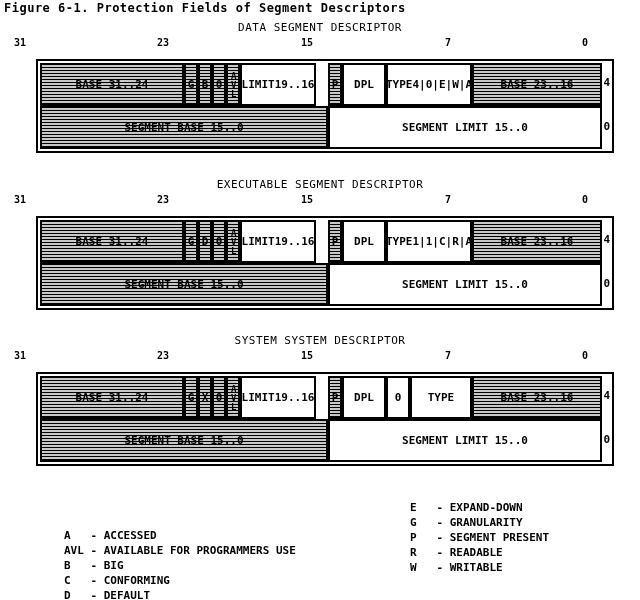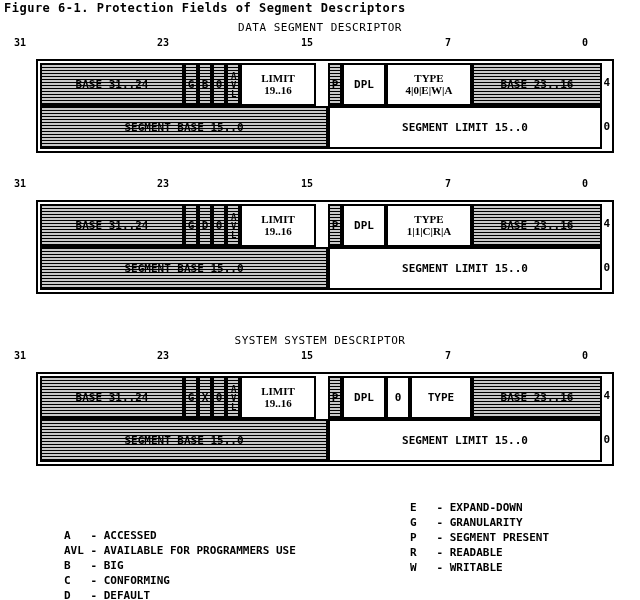--- a/index.html
+++ b/index.html
@@ -82,24 +82,23 @@
     overflow: hidden;
   }
   .cell.vert {
     writing-mode: vertical-rl;
     text-orientation: upright;
     letter-spacing: -1px;
     font-size: 9px;
   }
   .cell .stack {
     display: flex;
-    flex-direction: column;
+    flex-direction: row;
     align-items: center;
     justify-content: center;
-    font-family: Liberation Serif, serif;
   }
   .cell .stack span { display: block; }
   .rowlabel {
     position: absolute;
     right: 2px;
     font-size: 11px;
     font-weight: bold;
   }
   .legend {
     position: absolute;
@@ -156,20 +155,21 @@
 
     <div class="cell hatch" style="left:12px;top:47px;width:288px;height:43px;">SEGMENT BASE 15..0</div>
     <div class="cell" style="left:300px;top:47px;width:274px;height:43px;">SEGMENT LIMIT 15..0</div>
 
     <span class="rowlabel" style="top:17px;">4</span>
     <span class="rowlabel" style="top:61px;">0</span>
   </div>
 </div>
 
 <div class="block" style="top:178px;">
+  <div class="blk-title">EXECUTABLE SEGMENT DESCRIPTOR</div>
   <div class="bitrow">
     <span class="bitlab" style="left:14px;">31</span>
     <span class="bitlab" style="left:157px;">23</span>
     <span class="bitlab" style="left:301px;">15</span>
     <span class="bitlab" style="left:445px;">7</span>
     <span class="bitlab" style="left:582px;">0</span>
   </div>
   <div class="diagram">
     <div class="frame"></div>
 

